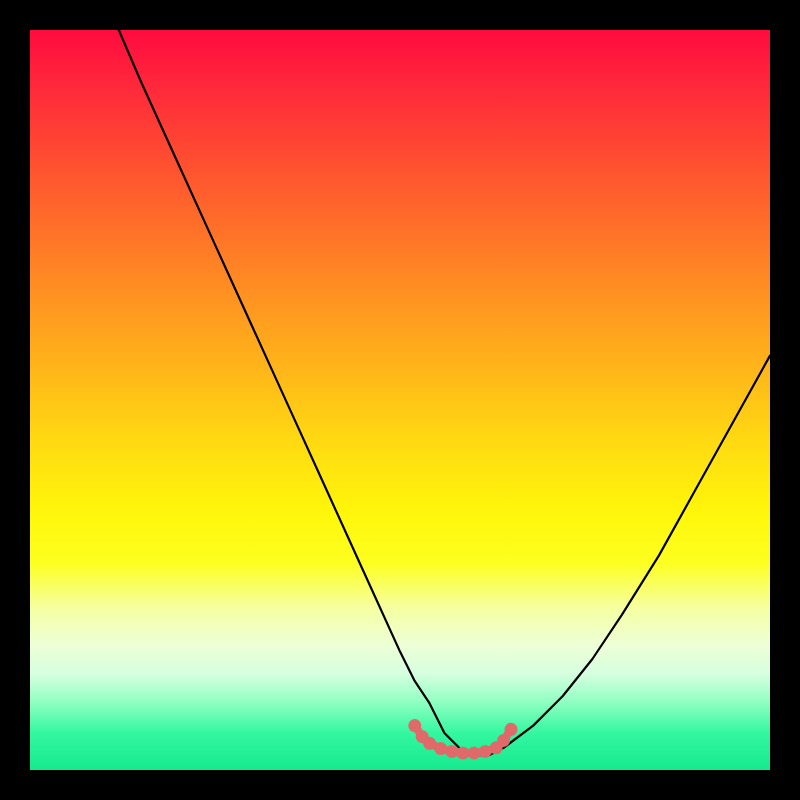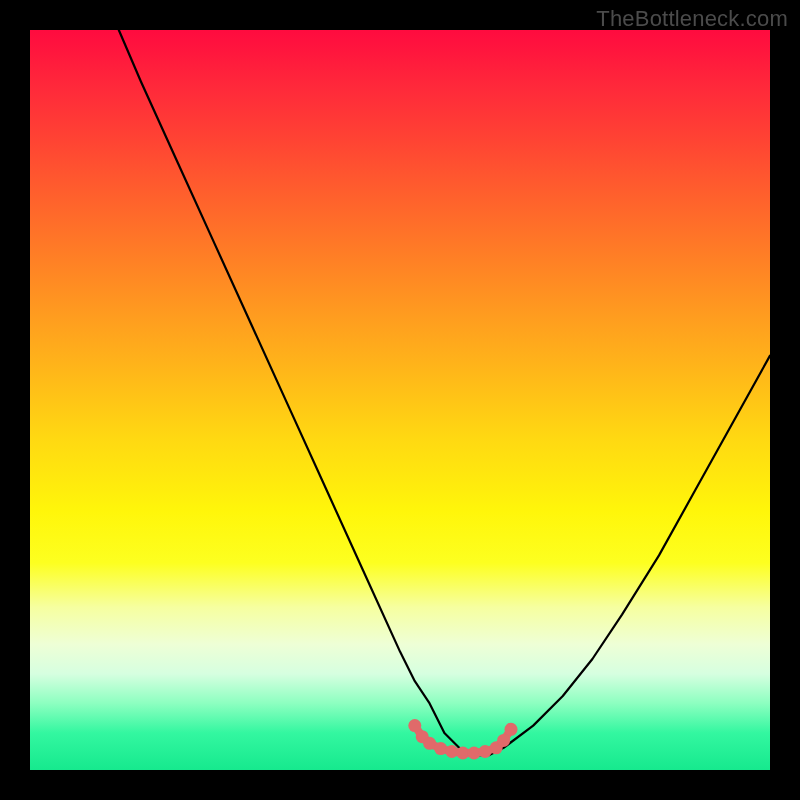--- a/index.html
+++ b/index.html
@@ -75,14 +75,13 @@
           <circle cx="421.80" cy="721.50" r="6.5" fill="#e06a6a"></circle>
           <circle cx="432.90" cy="722.98" r="6.5" fill="#e06a6a"></circle>
           <circle cx="444.00" cy="722.98" r="6.5" fill="#e06a6a"></circle>
           <circle cx="455.10" cy="721.50" r="6.5" fill="#e06a6a"></circle>
           <circle cx="466.20" cy="717.80" r="6.5" fill="#e06a6a"></circle>
           <circle cx="473.60" cy="710.40" r="6.5" fill="#e06a6a"></circle>
           <circle cx="481.00" cy="699.30" r="6.5" fill="#e06a6a"></circle>
         </g>
     </svg>
   </div>
-  <div class="watermark">TheBottleneck.com</div>
 </div>
 
 </body></html>

